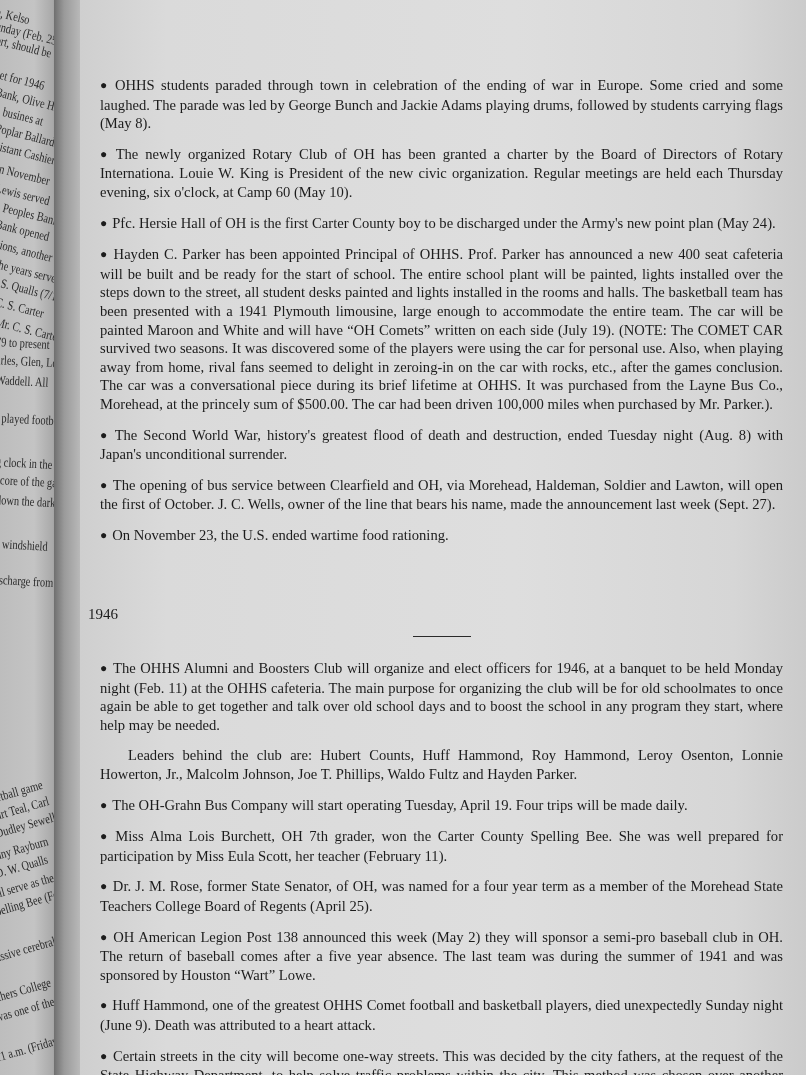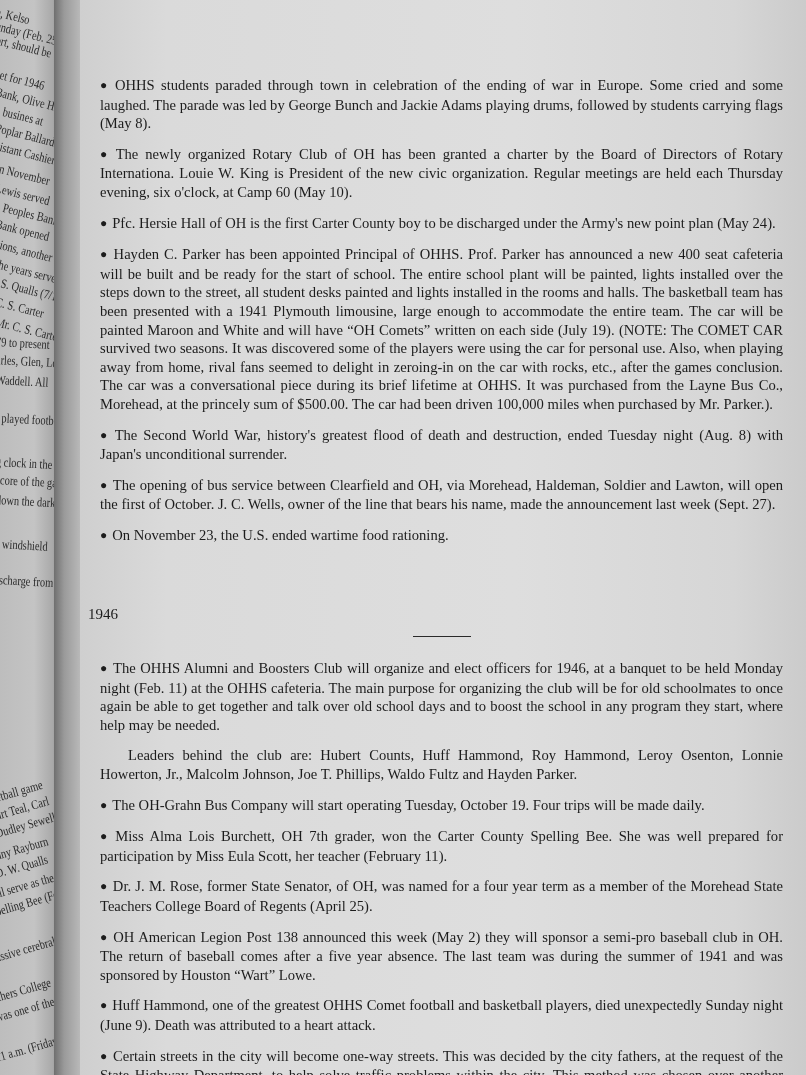--- a/index.html
+++ b/index.html
@@ -110,21 +110,21 @@
       </div>
 
     <div class="year-block">
       <span class="year">1946</span>
       <span class="year-rule"></span>
     </div>
 
     <div id="entries-1946">
         <p class="entry"><span class="bullet">●</span><span>The OHHS Alumni and Boosters Club will organize and elect officers for 1946, at a banquet to be held Monday night (Feb. 11) at the OHHS cafeteria.   The main purpose for organizing the club will be for old schoolmates to once again be able to get together and talk over old school days and to boost the school in any program they start, where help may be needed.</span></p>
         <p class="entry indent"><span>Leaders behind the club are: Hubert Counts, Huff Hammond, Roy Hammond, Leroy Osenton, Lonnie Howerton, Jr., Malcolm Johnson, Joe T. Phillips, Waldo Fultz and Hayden Parker.</span></p>
-        <p class="entry"><span class="bullet">●</span><span>The OH-Grahn Bus Company will start operating Tuesday, October 19.  Four trips will be made daily.</span></p>
+        <p class="entry"><span class="bullet">●</span><span>The OH-Grahn Bus Company will start operating Tuesday, April 19.  Four trips will be made daily.</span></p>
         <p class="entry"><span class="bullet">●</span><span>Miss Alma Lois Burchett, OH 7th grader, won the Carter County Spelling Bee.  She was well prepared for participation by Miss Eula Scott, her teacher (February 11).</span></p>
         <p class="entry"><span class="bullet">●</span><span>Dr. J. M. Rose, former State Senator, of OH, was named for a four year term as a member of the Morehead State Teachers College Board of Regents (April 25).</span></p>
         <p class="entry"><span class="bullet">●</span><span>OH American Legion Post 138 announced this week (May 2) they will sponsor a semi-pro baseball club in OH.  The return of baseball comes after a five year absence.   The last team was during the summer of 1941 and was sponsored by Houston “Wart” Lowe.</span></p>
         <p class="entry"><span class="bullet">●</span><span>Huff Hammond, one of the greatest OHHS Comet football and basketball players, died unexpectedly Sunday night (June 9).  Death was attributed to a heart attack.</span></p>
         <p class="entry"><span class="bullet">●</span><span>Certain streets in the city will become one-way streets.  This was decided by the city fathers, at the request of the State Highway Department, to help solve traffic problems within the city.  This method was chosen over another state suggestion of not allowing parking on U.S. 60.  The proposed one-way traffic will be delayed until July 29, because of improper signs and street markings.</span></p>
       </div>
 
     <div class="page-number">739</div>
   </div>
 </div>

